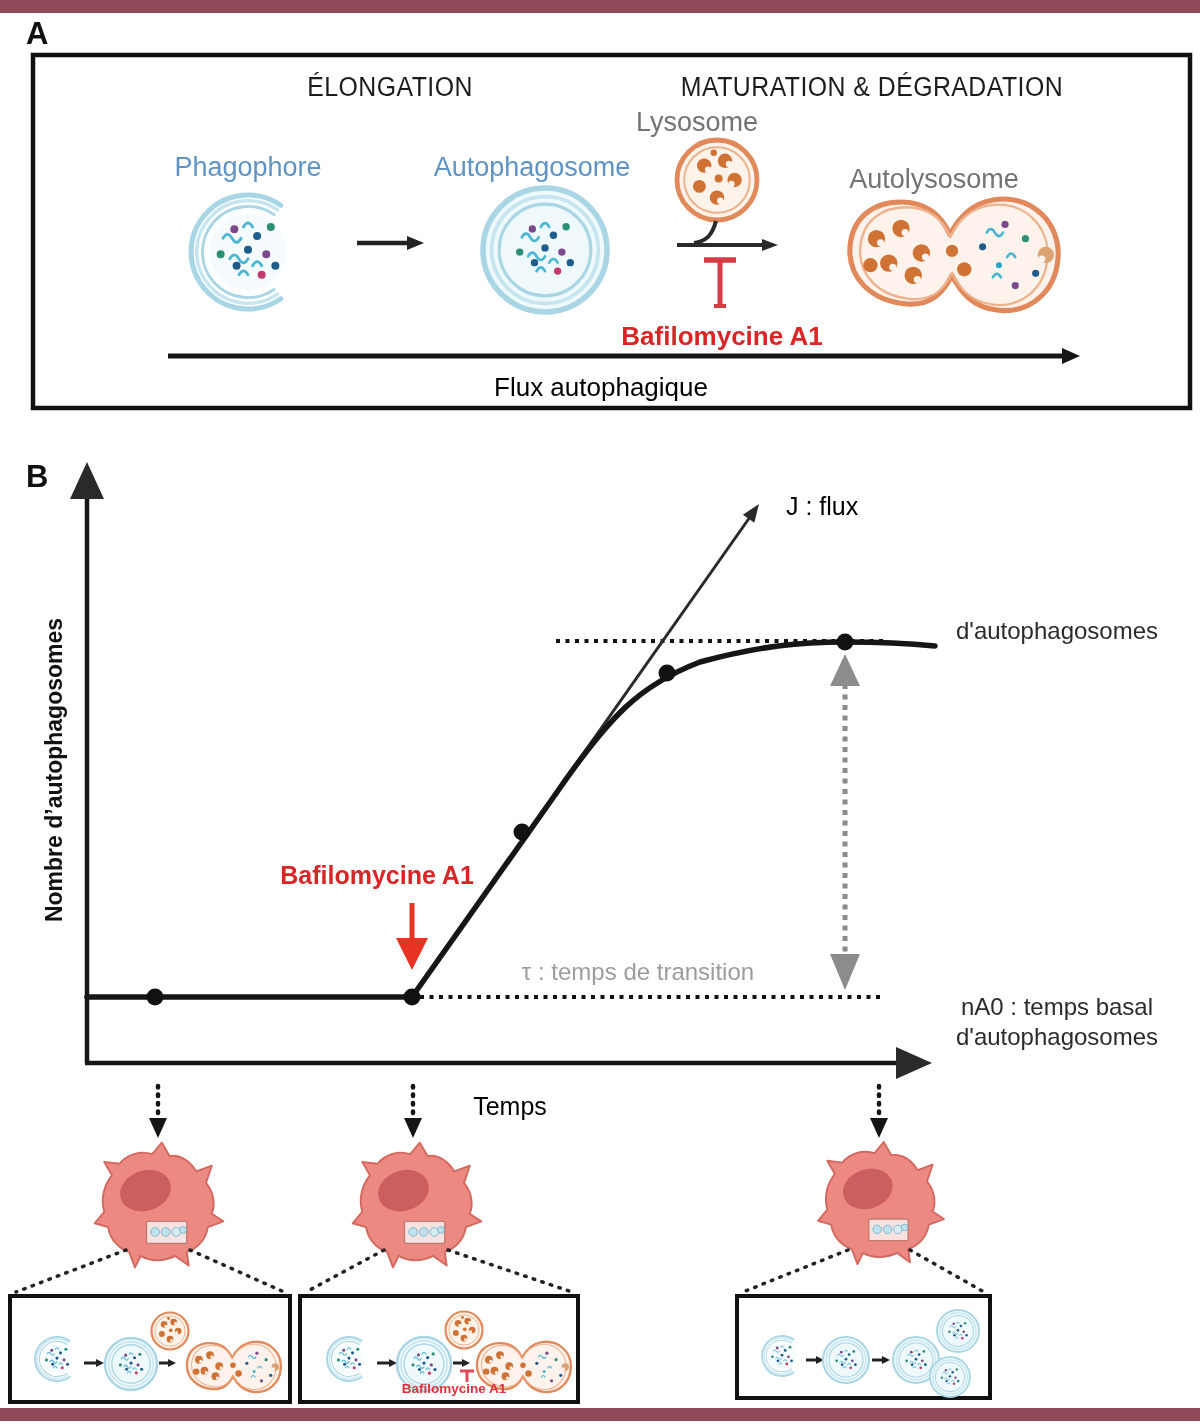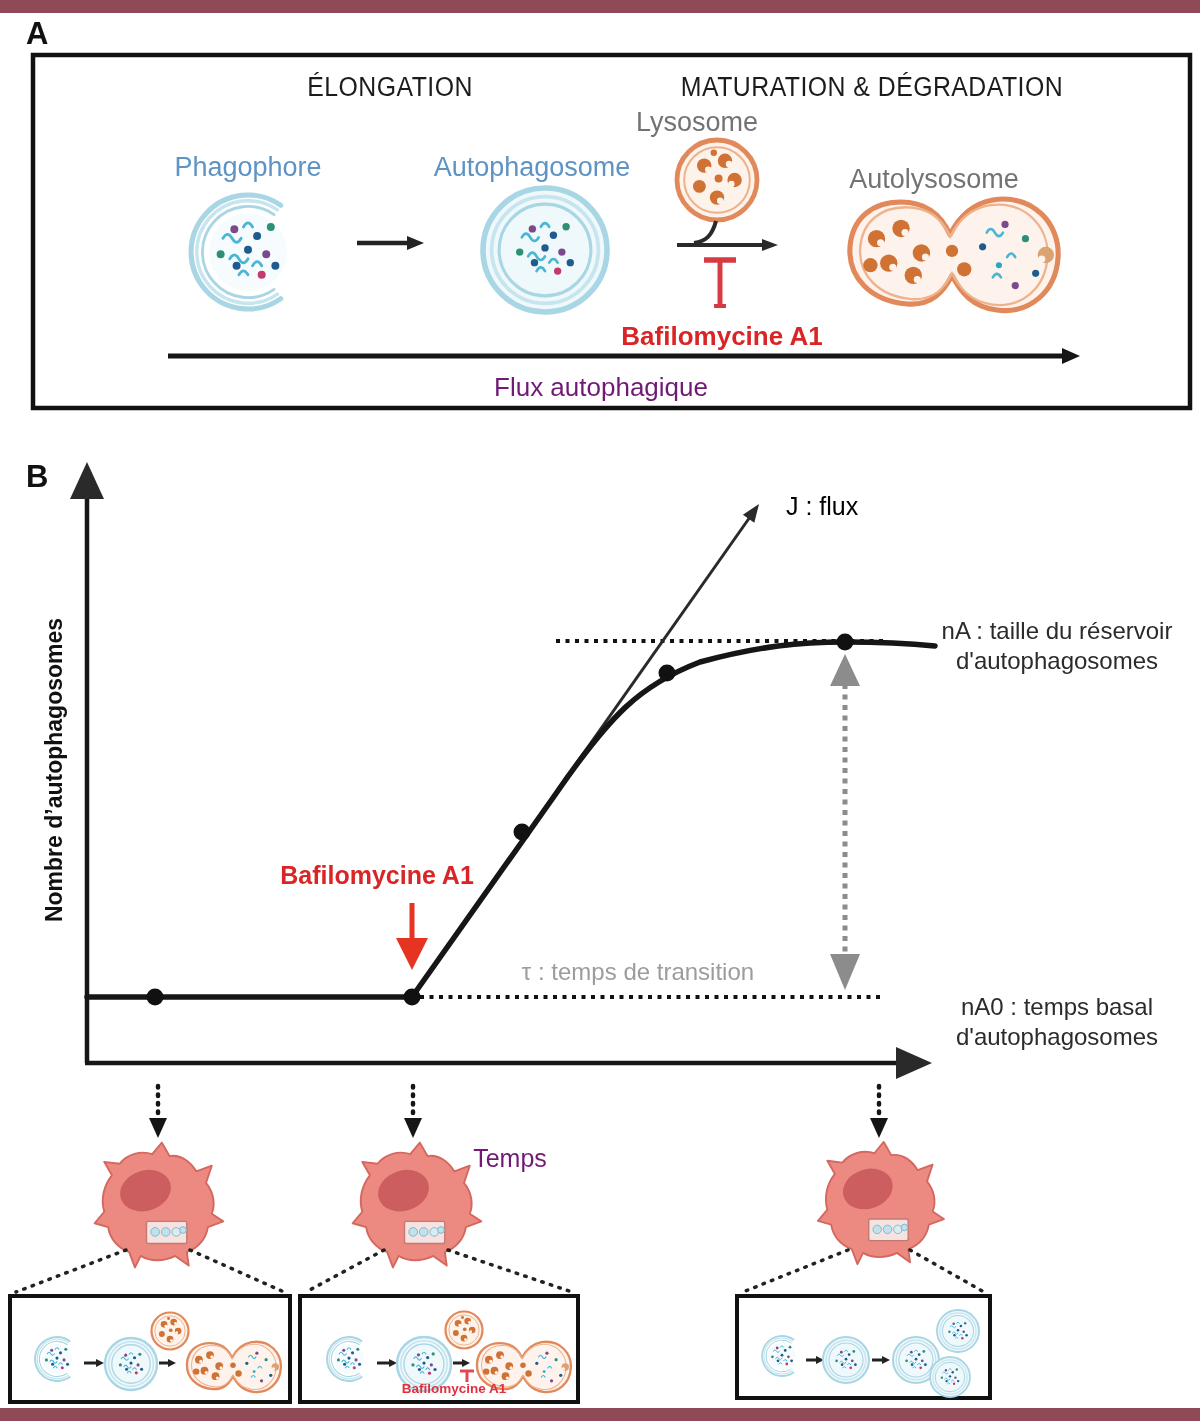--- a/index.html
+++ b/index.html
@@ -9,21 +9,21 @@
   }
   svg { position:absolute; left:0; top:0; }
   .t { position:absolute; white-space:nowrap; color:#1d1d1b;
        font-family:"Liberation Sans", sans-serif; }
   .c { transform:translateX(-50%); text-align:center; }
   .panel-label { font-size:31px; font-weight:bold; color:#111; }
   .heading { font-size:27px; letter-spacing:0.5px; color:#1c1c1c; transform:translateX(-50%) scaleX(.92); }
   .blue   { color:#5e93c5; font-size:27px;text-align:center; }
   .orange { color:#737373; font-size:27px; }
   .red-b  { color:#d92525; font-weight:bold; font-size:26px; }
-  .caption{ font-size:26px; color:#701a75; }
+  .caption{ font-size:26px; color:#000000; }
   .axis-y { font-size:23px; font-weight:bold; color:#111;
             transform:translate(-50%,-50%) rotate(-90deg); }
   .gray   { color:#9c9c9c; font-size:24px; }
   .anno   { font-size:24px; color:#2b2b2b; line-height:30px; }
   .sq { stroke:#49b6d4; stroke-width:2.5; fill:none; stroke-linecap:round; }
   .mini-red { color:#e0303d; font-weight:bold; font-size:13.5px; }
 </style>
 </head>
 <body>
 
@@ -298,30 +298,29 @@
   <div class="t c red-b" style="left:722px; top:321px;">Bafilomycine A1</div>
   <div class="t c caption" style="left:601px; top:372px;">Flux autophagique</div>
 
   <div class="t panel-label" style="left:26px; top:459px;">B</div>
 
   <div class="t axis-y" style="left:54px; top:770px;">Nombre d’autophagosomes</div>
 
   <div class="t" style="left:786px; top:492px; font-size:25px; color:#000000;">J : flux</div>
 
   <div class="t c anno" style="left:1057px; top:616px;">
-    <div>nA : taille du réservoir</div>
     <div>d'autophagosomes</div>
   </div>
 
   <div class="t c gray" style="left:638px; top:958px;">τ : temps de transition</div>
 
   <div class="t c anno" style="left:1057px; top:992px;">
     <div>nA0 : temps basal</div>
     <div>d'autophagosomes</div>
   </div>
 
   <div class="t c red-b" style="left:377px; top:861px; font-size:25px;">Bafilomycine A1</div>
 
-  <div class="t c caption" style="left:510px; top:1144px; font-size:25px;">Temps</div>
+  <div class="t c caption" style="left:510px; top:1092px; font-size:25px;">Temps</div>
 
   <div class="t c mini-red" style="left:454px; top:1381px;">Bafilomycine A1</div>
 
 </div>
 
 </body></html>

